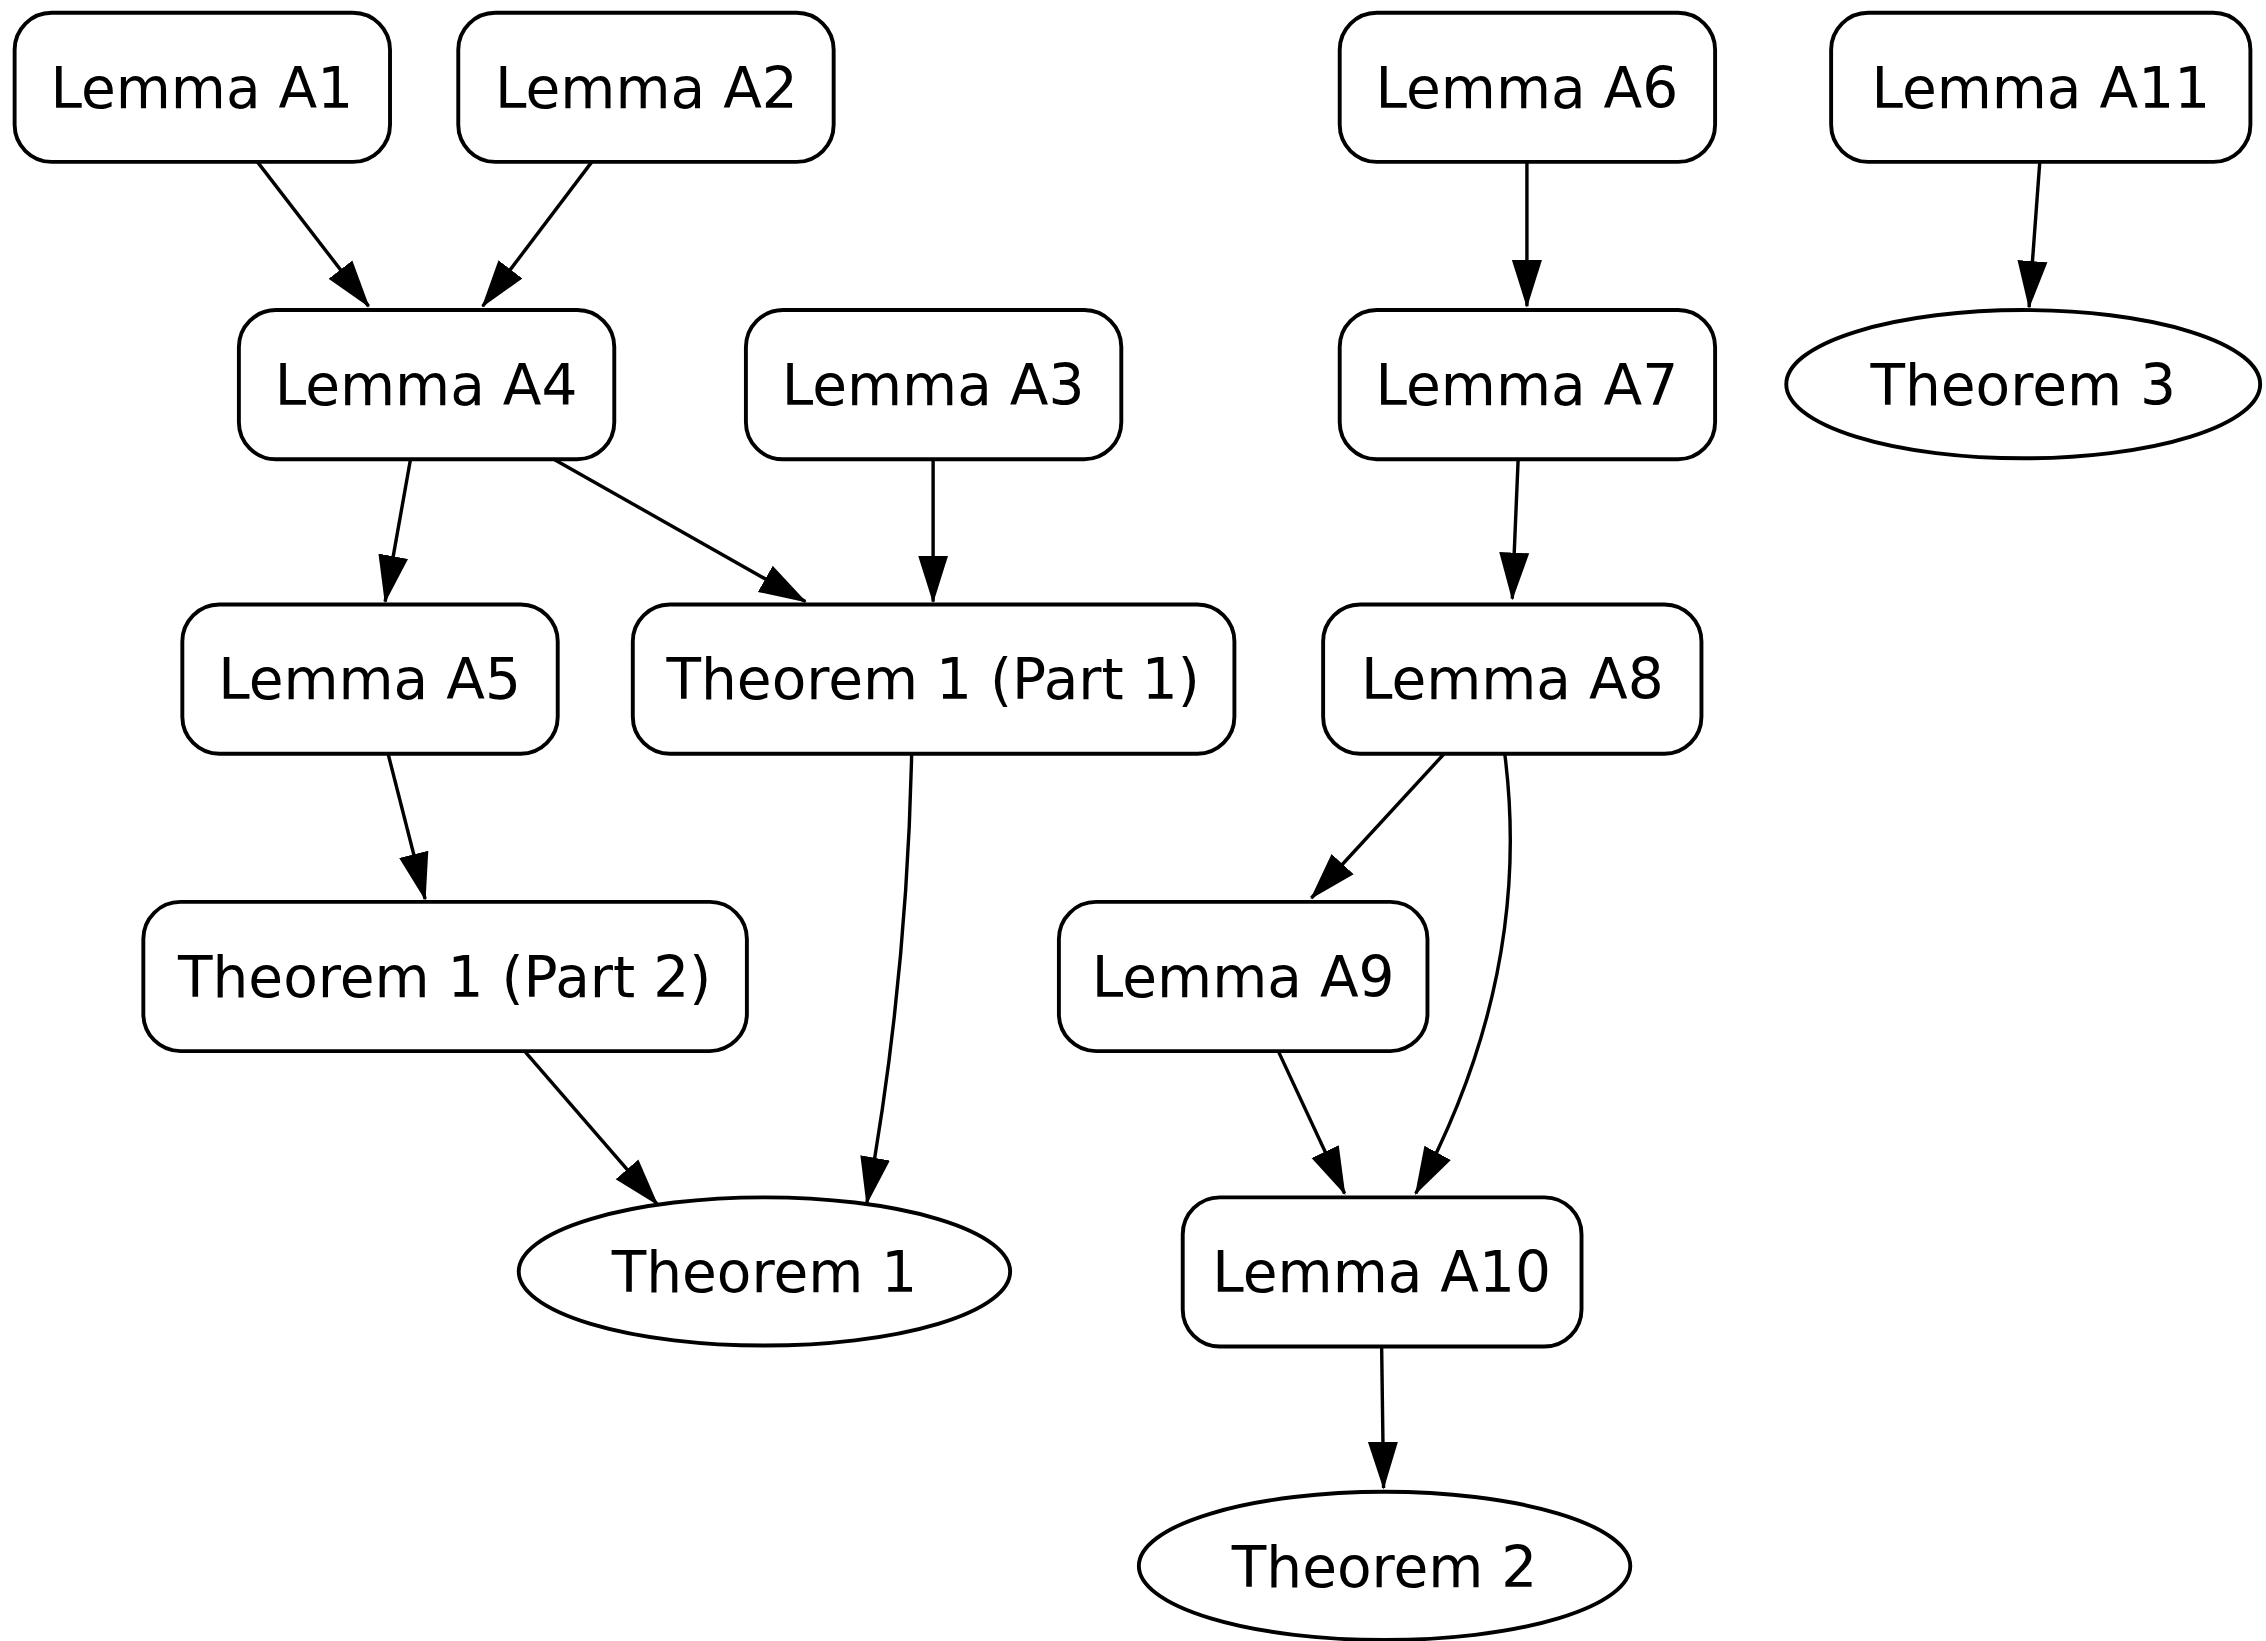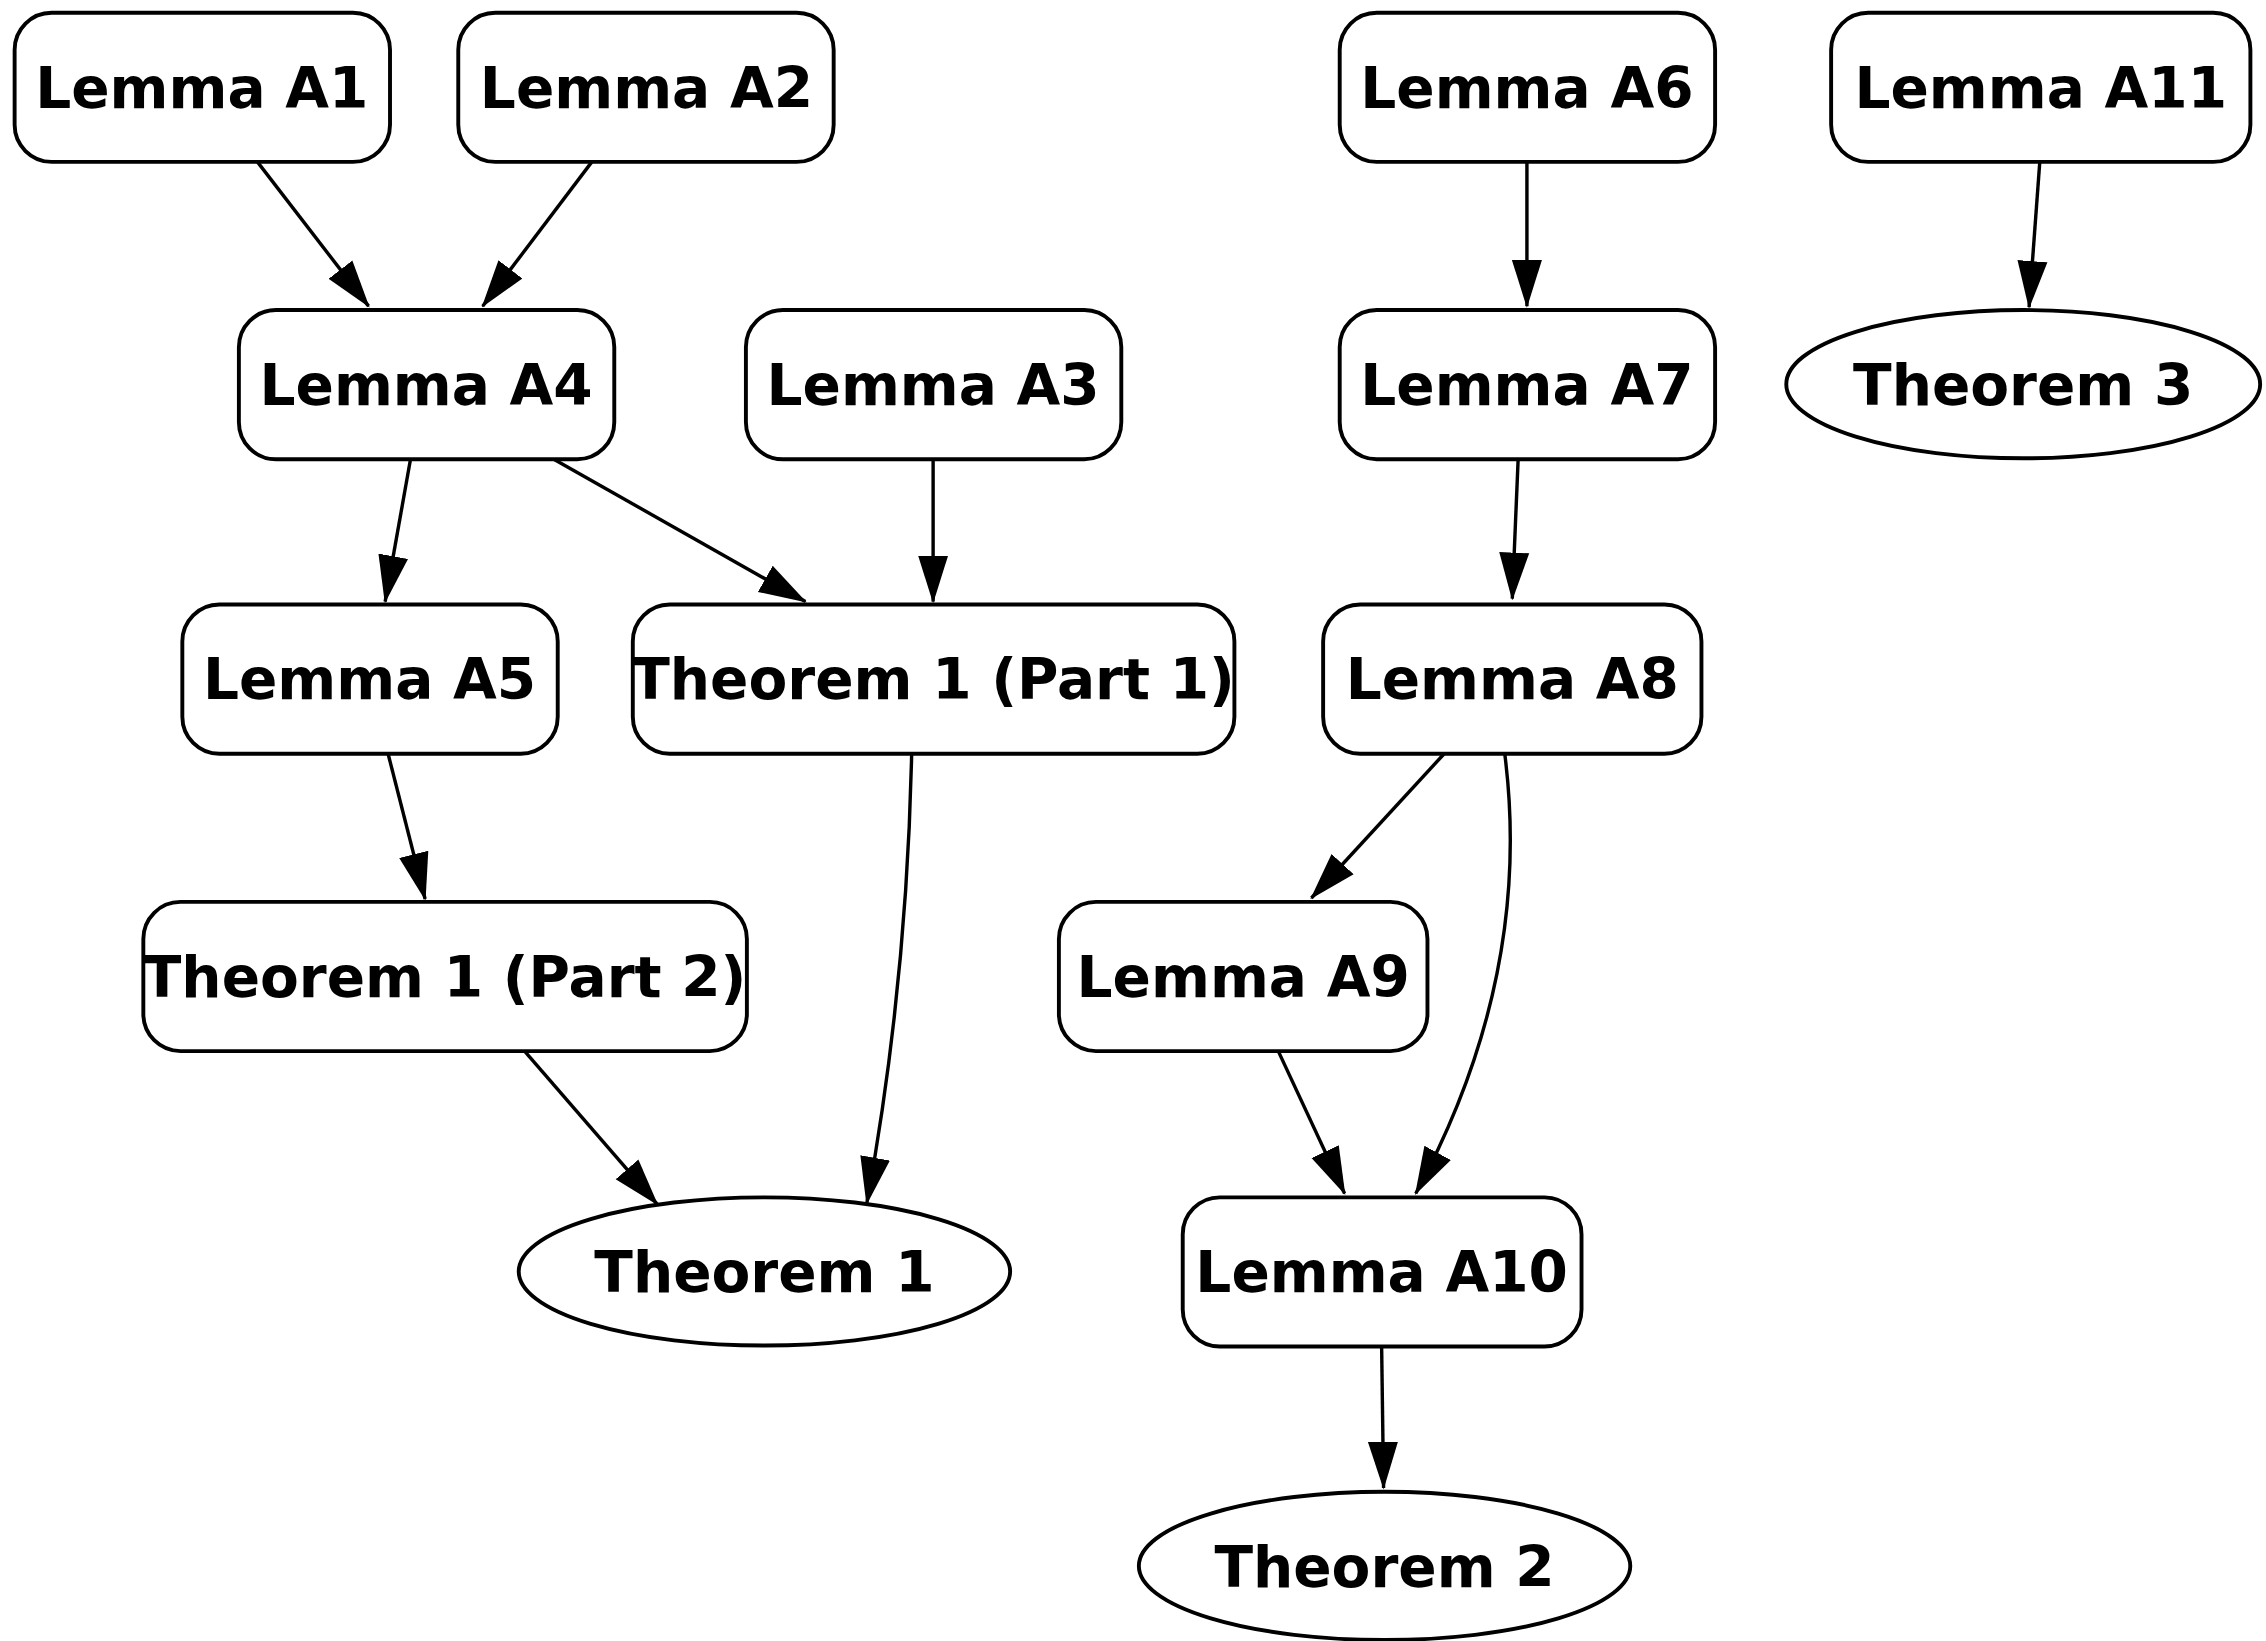--- a/index.html
+++ b/index.html
@@ -6,21 +6,20 @@
     margin: 0;
     padding: 0;
     background: #ffffff;
     width: 2266px;
     height: 1641px;
     overflow: hidden;
   }
   .graph-wrap {
     width: 2266px;
     height: 1641px;
-    font-weight: bold;
   }
   svg {
     display: block;
   }
   .node-shape {
     fill: #ffffff;
     stroke: #000000;
     stroke-width: 4;
   }
   .edge-path {

